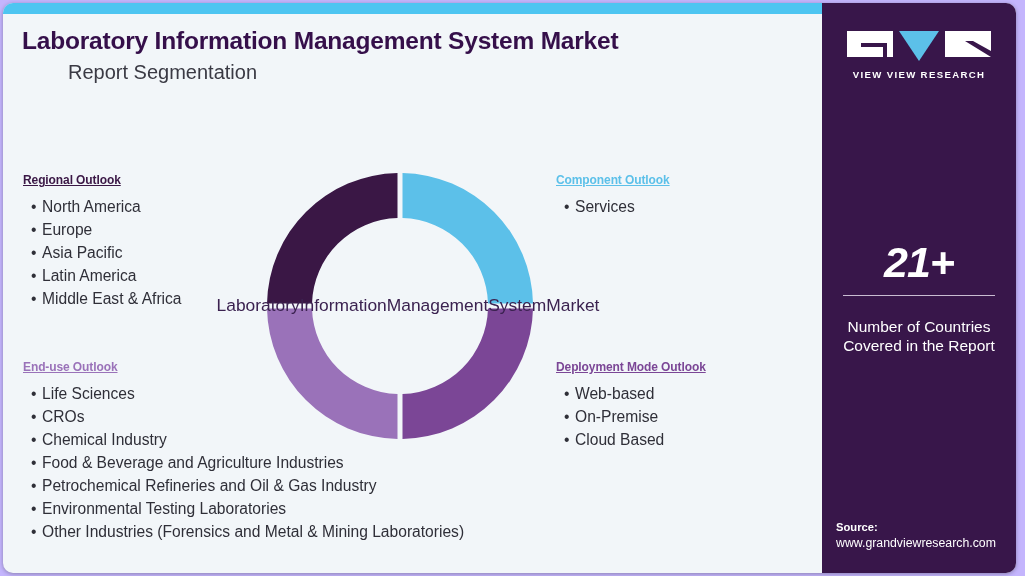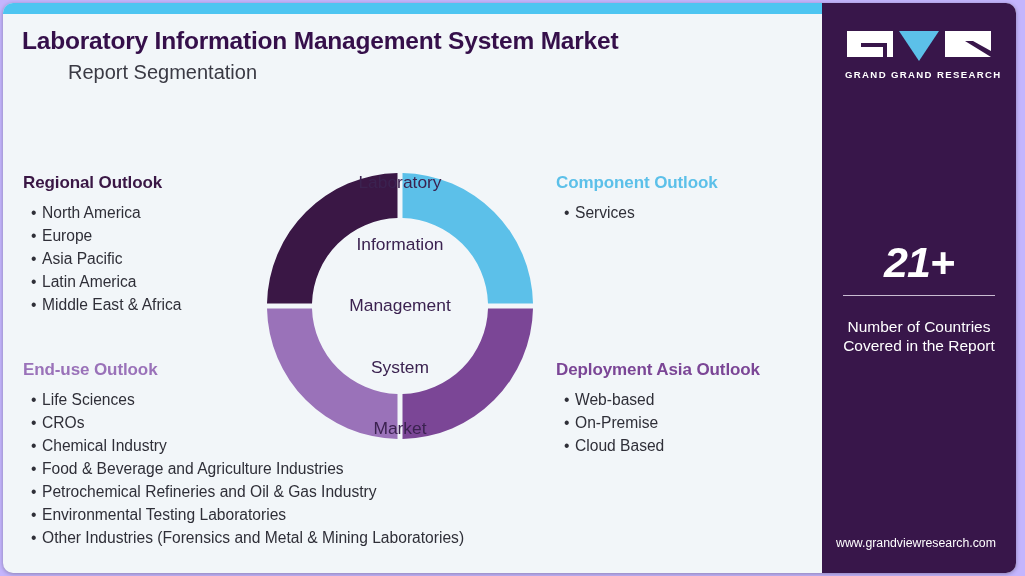--- a/index.html
+++ b/index.html
@@ -62,33 +62,33 @@
     font-size:15.5px;color:#ffffff;line-height:1.24;margin-top:21px;
   }
   .source{
     position:absolute;left:14px;bottom:20px;width:180px;color:#ffffff;
   }
   .source-label{font-size:11.2px;font-weight:bold;line-height:1.45;}
   .source-url{font-size:12.3px;line-height:1.45;}
   
   .donut{position:absolute;left:262px;top:168px;width:270px;height:270px;}
   .donut-center{
-    position:absolute;left:262px;top:168px;width:270px;height:270px;
-    display:flex;flex-direction:column;align-items:center;justify-content:space-between;
+    position:absolute;left:270px;top:168px;width:270px;height:270px;
+    display:flex;flex-direction:row;align-items:center;justify-content:center;
     pointer-events:none;
   }
   .donut-center span{
     font-size:17.4px;color:#3b2250;line-height:1.355;text-align:center;
     white-space:nowrap;
   }
   
   .block{position:absolute;}
   .block h3{
-    margin:0 0 2px 0;font-size:17px;font-weight:bold;
-    letter-spacing:-.1px;white-space:nowrap;
+    margin:0 0 2px 0;font-size:12px;font-weight:bold;
+    letter-spacing:-.1px;white-space:nowrap;text-decoration:underline;
   }
   .block ul{margin:8px;padding:0;list-style:none;}
   .block li{
     font-size:15.6px;color:#2f2f38;line-height:1.475;
     white-space:nowrap;position:relative;padding-left:11px;
   }
   .block li::before{
     content:"\2022";position:absolute;left:0;top:-.5px;
     color:#2f2f38;font-size:15.6px;
   }
@@ -152,21 +152,21 @@
     </div>
 
     <div class="block" id="blk-component">
       <h3 style="color:#5cc0e9">Component Outlook</h3>
       <ul>
         <li>Services</li>
       </ul>
     </div>
 
     <div class="block" id="blk-deploy">
-      <h3 style="color:#7b4696">Deployment Asia Outlook</h3>
+      <h3 style="color:#7b4696">Deployment Mode Outlook</h3>
       <ul>
         <li>Web-based</li>
         <li>On-Premise</li>
         <li>Cloud Based</li>
       </ul>
     </div>
 
     <div class="panel">
 
       <div class="logo-wrap">
@@ -174,32 +174,33 @@
 
           <rect x="0" y="2" width="46" height="26" fill="#ffffff"></rect>
           <rect x="14" y="14" width="26" height="4" fill="#38164a"></rect>
           <rect x="36" y="14" width="4" height="14" fill="#38164a"></rect>
 
           <polygon points="52,2 92,2 72,32" fill="#5cc0e9"></polygon>
 
           <rect x="98" y="2" width="46" height="26" fill="#ffffff"></rect>
           <polygon points="118,12 144,28 144,22 126,12" fill="#38164a"></polygon>
         </svg>
-        <div class="logo-text">GRAND GRAND RESEARCH</div>
+        <div class="logo-text">VIEW VIEW RESEARCH</div>
       </div>
 
       <div class="stat">
         <div class="stat-value">21+</div>
         <div class="stat-rule"></div>
         <div class="stat-label">
           <div>Number of Countries</div>
           <div>Covered in the Report</div>
         </div>
       </div>
 
       <div class="source">
+        <div class="source-label">Source:</div>
         <div class="source-url">www.grandviewresearch.com</div>
       </div>
 
     </div>
 
   </div>
 </div>
 
 </body></html>

